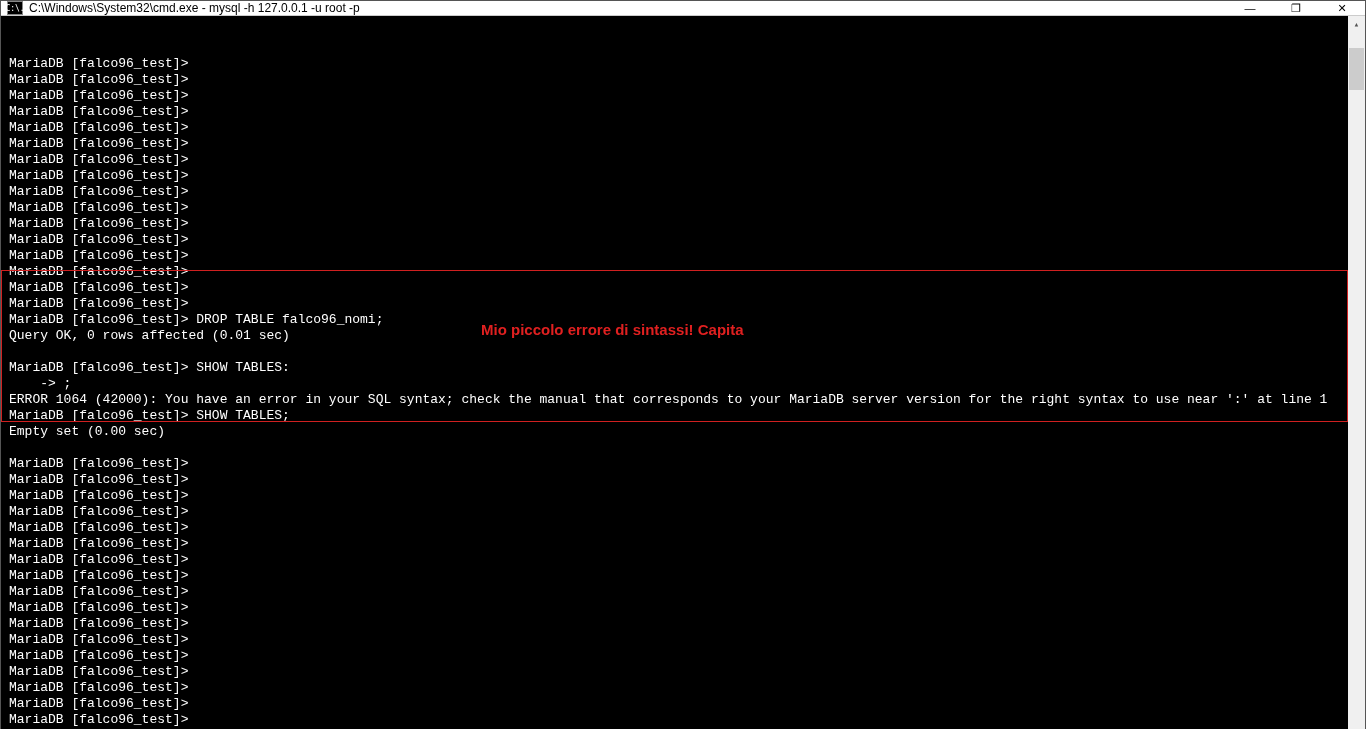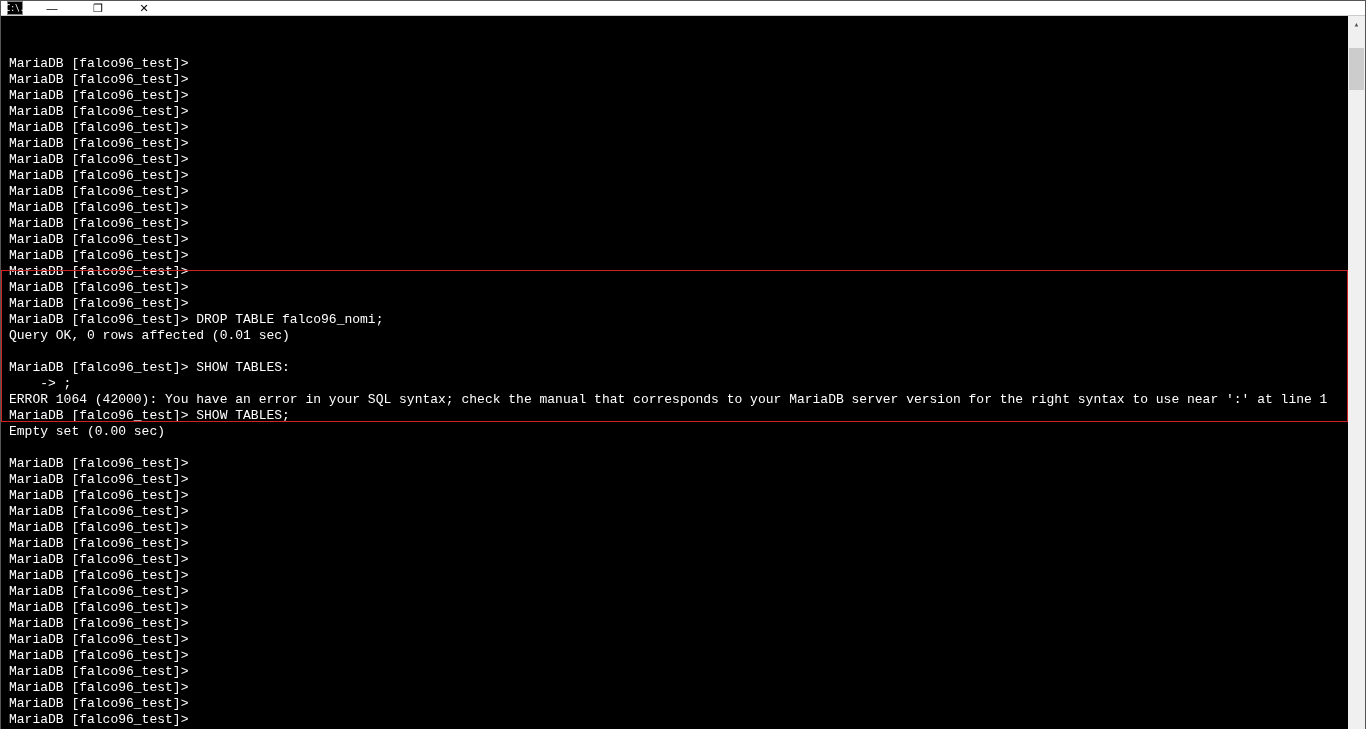--- a/index.html
+++ b/index.html
@@ -20,20 +20,21 @@
   .annotation-box { position:absolute; border:1px solid #d02020; pointer-events:none; }
   .annotation-label { position:absolute; color:#e02020; font-family:"Segoe UI",sans-serif; font-weight:bold; font-size:15px; pointer-events:none; }
 </style>
 </head>
 <body>
 
 <div class="window">
 
   <div class="titlebar">
     <div class="cmd-icon">C:\.</div>
+    <div class="title">C:\Windows\System32\cmd.exe - mysql  -h 127.0.0.1 -u root -p</div>
     <div class="controls">
       <div class="ctl">—</div>
       <div class="ctl">❐</div>
       <div class="ctl close">✕</div>
     </div>
   </div>
 
   <div class="body-area">
     <div class="terminal">
       <pre id="term-content">MariaDB [falco96_test]&gt;
@@ -73,20 +74,21 @@
 MariaDB [falco96_test]&gt;
 MariaDB [falco96_test]&gt;
 MariaDB [falco96_test]&gt;
 MariaDB [falco96_test]&gt;
 MariaDB [falco96_test]&gt;
 MariaDB [falco96_test]&gt;
 MariaDB [falco96_test]&gt;
 MariaDB [falco96_test]&gt;</pre>
 
       <div class="annotation-box" id="anno-box" style="top: 254px; left: 0px; width: 1347px; height: 152px;"></div>
+      <div class="annotation-label" id="anno-label" style="top: 306px; left: 480px;">Mio piccolo errore di sintassi! Capita</div>
     </div>
 
     <div class="scrollbar">
       <div class="arrow up">▴</div>
       <div class="thumb" id="sb-thumb" style="top: 32px; height: 42px;"></div>
 
     </div>
   </div>
 
 </div>

